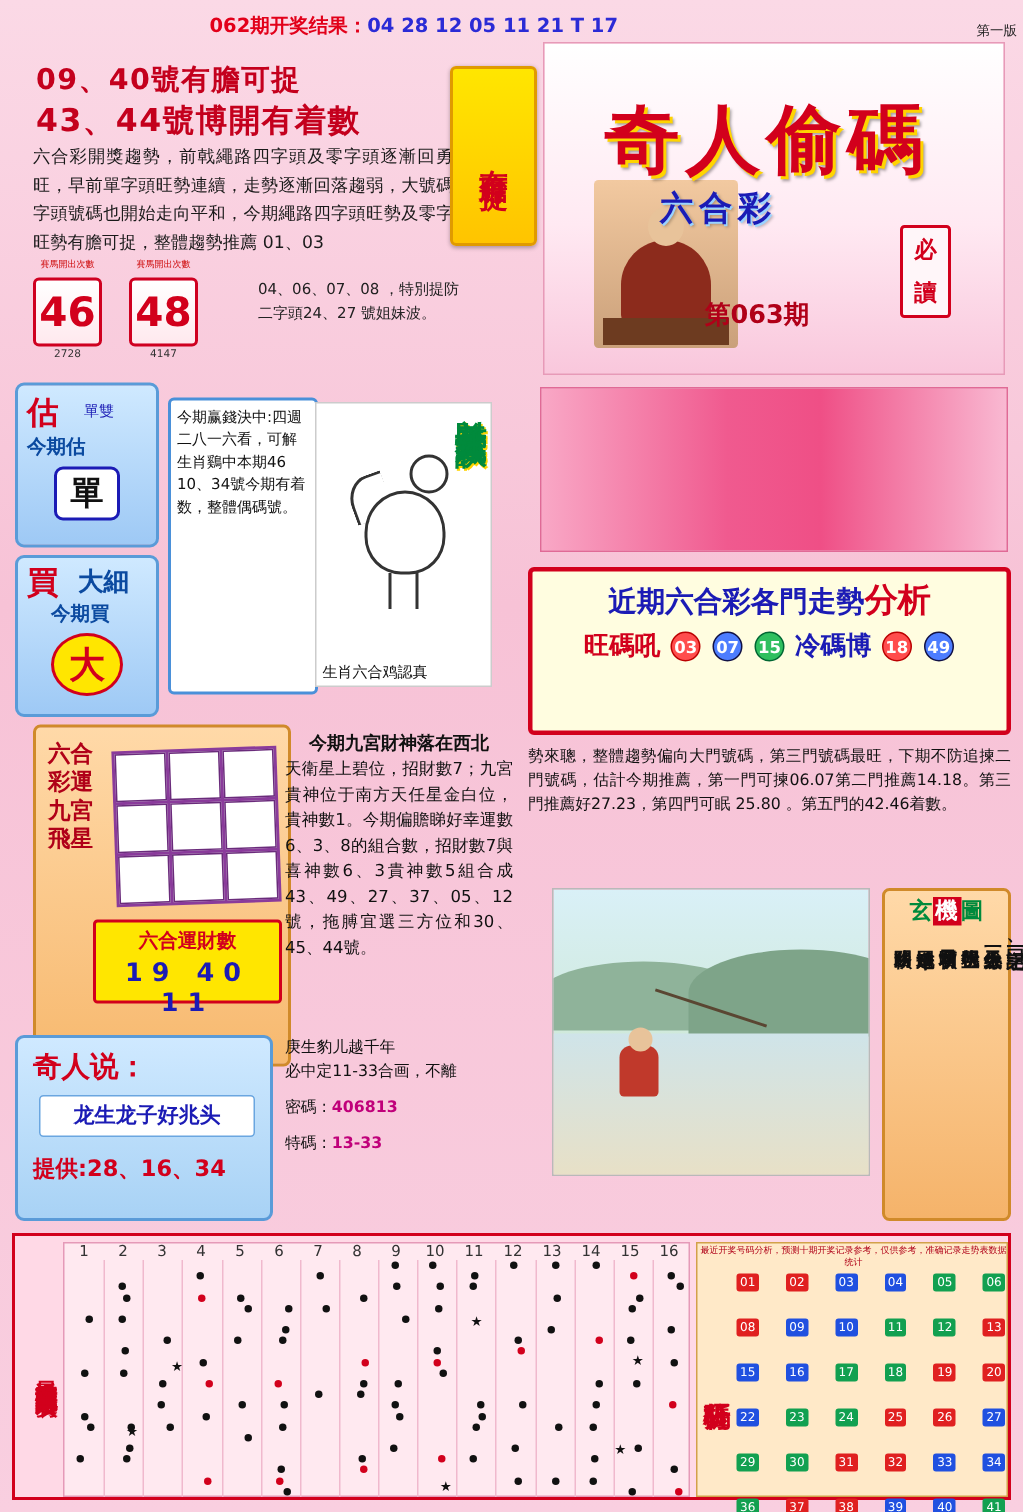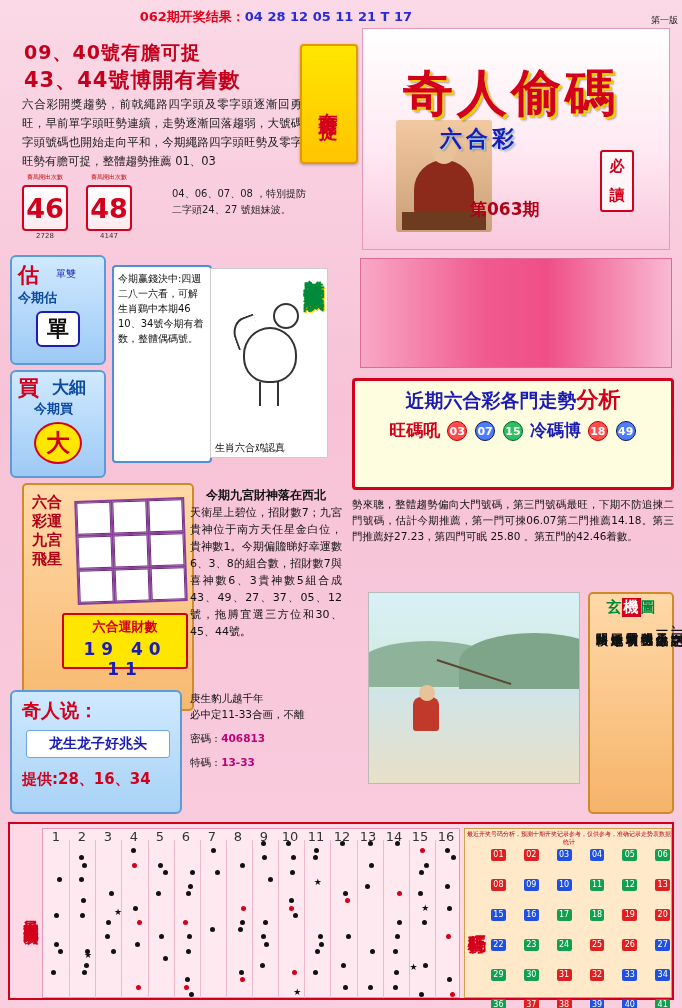--- a/index.html
+++ b/index.html
@@ -311,21 +311,21 @@
   }
   .bottom .leftlabel {
     position:absolute; left:2px; top:6px; width:28px; height:166px;
     writing-mode:vertical-rl; font-size:15px; font-weight:bold; color:#d2001c;
     text-align:center; letter-spacing:1px;
   }
   .chartarea {
     position:absolute; left:32px; top:4px; width:418px; height:170px;
     background:#ffe9f0; border:1px solid #e59ab8;
   }
-  .chart-hdr { position:absolute; left:0; top:0; width:100%; height:10px; font-size:13px; color:#333;}
+  .chart-hdr { position:absolute; left:0; top:0; width:100%; height:10px; font-size:10px; color:#333;}
   .chart-hdr span { display:inline-block; width:26px; text-align:center; }
   .dotgrid { position:absolute; left:0; top:11px; width:100%; height:158px; }
   .vline { position:absolute; top:0; width:1px; height:100%; background:#f0b9cd; }
   .dot { position:absolute; width:5px; height:5px; border-radius:50%; background:#111; }
   .dot.r { background:#d2001c; }
   .star { position:absolute; font-size:9px; color:#111; line-height:9px;}
 
   .hotpanel {
     position:absolute; left:454px; top:4px; width:208px; height:170px;
     background:#ffe9c8; border:1px solid #d2a14a;

